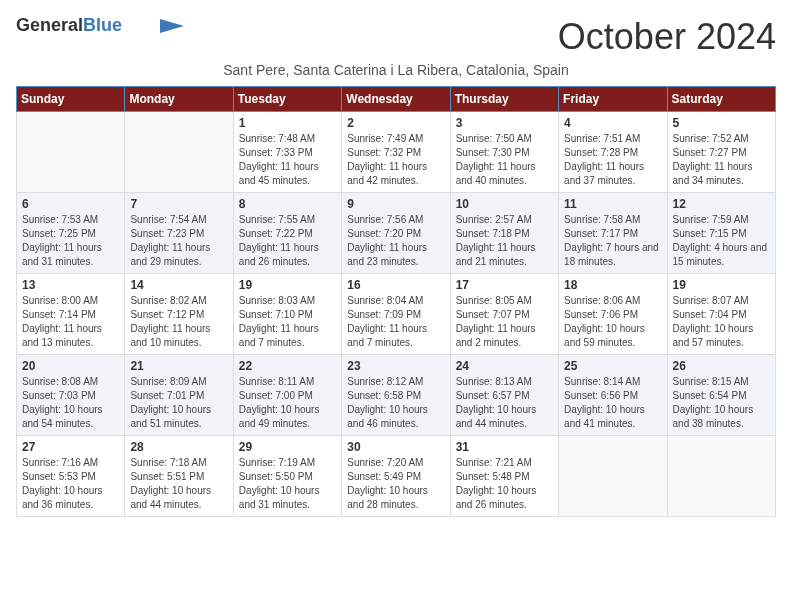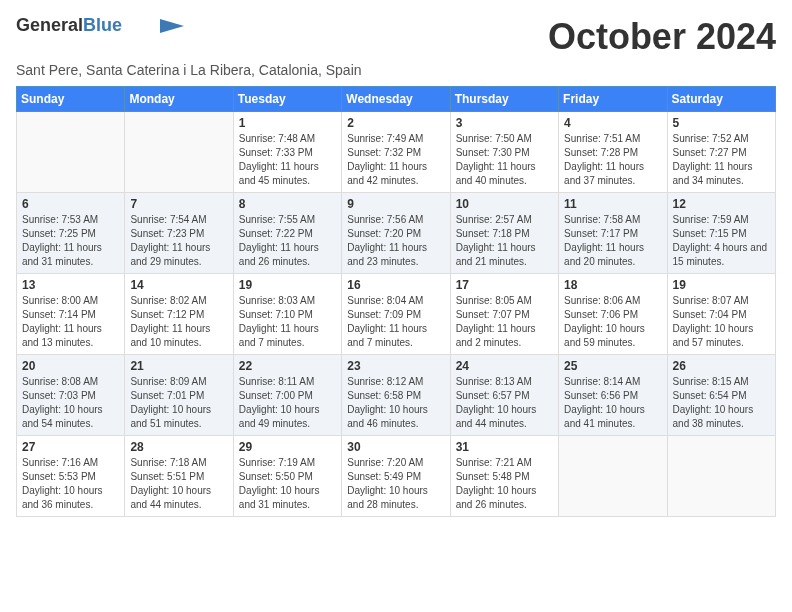--- a/index.html
+++ b/index.html
@@ -26,36 +26,37 @@
       height: 14px;
       margin-left: 2px;
     }
     .logo-row {
       display: flex;
       align-items: center;
       gap: 36px;
     }
     .month-title {
       font-size: 36px;
-      font-weight: bold;
+      font-weight: normal;
       color: #333;
       text-align: left;
     }
     .subtitle {
       font-size: 14px;
       color: #555;
+      text-align: center;
       margin-bottom: 8px;
     }
     .calendar {
       width: 100%;
       border-collapse: collapse;
       border: 1px solid #ccc;
     }
     .calendar th {
-      background-color: #3b82f6;
+      background-color: #7f1d1d;
       color: #fff;
       font-size: 12px;
       font-weight: bold;
       padding: 5px 4px;
       text-align: left;
       border: 1px solid #5090c5;
     }
     .calendar td {
       width: 14.28%;
       vertical-align: top;
@@ -200,21 +201,21 @@
             <div>Sunrise: 2:57 AM</div>
             <div>Sunset: 7:18 PM</div>
             <div>Daylight: 11 hours and 21 minutes.</div>
           </div>
         </td>
         <td>
           <span class="day-num">11</span>
           <div class="day-detail">
             <div>Sunrise: 7:58 AM</div>
             <div>Sunset: 7:17 PM</div>
-            <div>Daylight: 11 hours and 20 minutes.</div>
+            <div>Daylight: 7 hours and 18 minutes.</div>
           </div>
         </td>
         <td>
           <span class="day-num">12</span>
           <div class="day-detail">
             <div>Sunrise: 7:59 AM</div>
             <div>Sunset: 7:15 PM</div>
             <div>Daylight: 4 hours and 15 minutes.</div>
           </div>
         </td>

